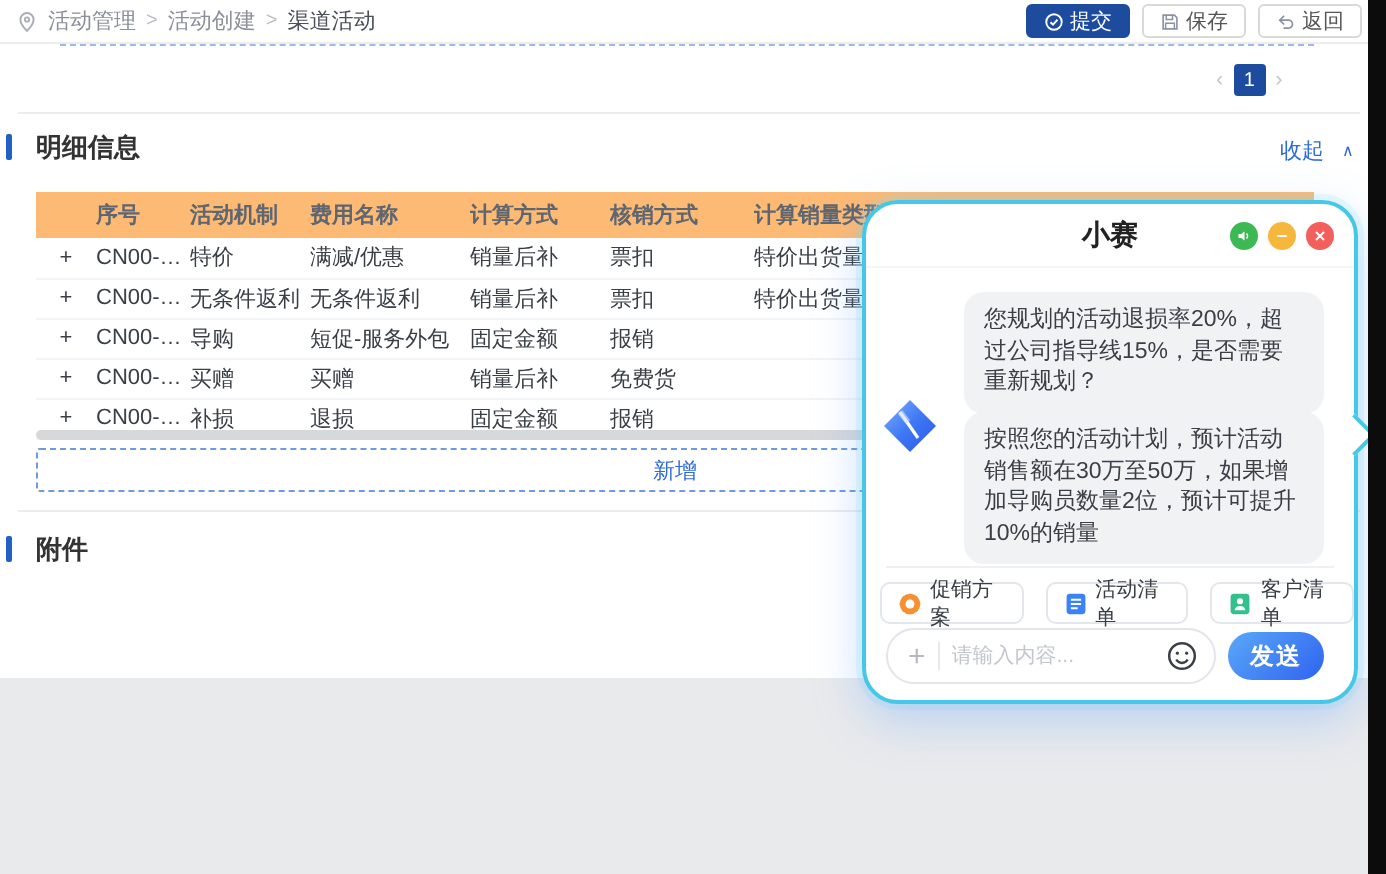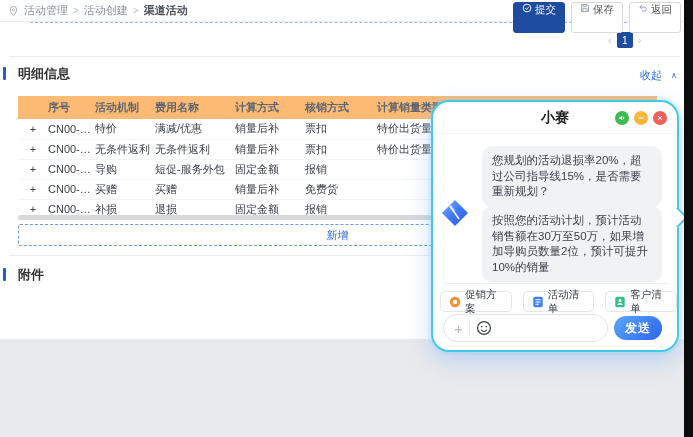--- a/index.html
+++ b/index.html
@@ -5,23 +5,23 @@
   * { margin:0; padding:0; box-sizing:border-box; }
   html,body { background:#000; }
   body { font-family:"Liberation Sans", sans-serif; }
   #screen { position:relative; width:693px; height:437px; background:#fff; overflow:hidden; }
 
   
   .topbar { position:absolute; top:0; left:0; width:684px; height:22px; background:#fff; border-bottom:1px solid #ededed; display:flex; align-items:center; z-index:3; }
   .crumbs { display:flex; align-items:center; gap:5px; padding-left:8px; font-size:11px; color:#8a8f99; }
   .crumbs .sep { color:#b9bec7; font-size:10px; }
   .crumb { cursor:default; }
-  .crumb.last { color:#4a4f58;font-weight:bold; }
+  .crumb.last { color:#4a4f58; }
   .topbar-actions { position:absolute; right:3px; top:2px; display:flex; gap:6px; }
-  .btn { height:31px; display:flex; gap:3px; padding:0 8px; font-size:10.5px; border-radius:3px; border:1px solid #d9d9d9; background:#fff; color:#555; }
+  .btn { height:17px; display:flex; align-items:center; gap:3px; padding:0 8px; font-size:10.5px; border-radius:3px; border:1px solid #d9d9d9; background:#fff; color:#555; }
   .btn.primary { background:#1d4c9f; border-color:#1d4c9f; color:#fff; }
 
   
   .dashed-top { position:absolute; top:22px; left:30px; width:627px; border-top:1px dashed #9db9e8; z-index:1; }
   .pager { position:absolute; top:32px; left:608px; display:flex; align-items:center; gap:5px; font-size:11px; color:#c0c4cc; }
   .pager .page-box { width:16px; height:16px; background:#1d4c9f; color:#fff; border-radius:2px; display:flex; align-items:center; justify-content:center; font-size:10px; }
   .divider { position:absolute; left:9px; width:671px; height:1px; background:#ececec; }
   .accent { position:absolute; left:3px; width:3px; height:13px; background:#2160c4; border-radius:1px; }
   .sec-title { position:absolute; left:18px; font-size:13px; font-weight:bold; color:#333; }
   .collapse-link { position:absolute; left:640px; top:68px; font-size:11px; color:#2e6bd6; display:flex; gap:9px; align-items:center; }
@@ -275,20 +275,21 @@
             </svg>
         </span>
         <span>客户清单</span>
       </span>
     </div>
 
     <div class="input-row">
       <div class="input-pill">
         <span class="plus">+</span>
         <span class="vline"></span>
+        <input class="chat-input" placeholder="请输入内容..." style="">
         <span style="display:flex;">
           <svg width="16" height="16" viewBox="0 0 18 18">
               <circle cx="9" cy="9" r="7.2" fill="none" stroke="#3c4046" stroke-width="1.4"></circle>
               <circle cx="6.4" cy="7.4" r="0.9" fill="#3c4046"></circle>
               <circle cx="11.6" cy="7.4" r="0.9" fill="#3c4046"></circle>
               <path d="M5.8 11a3.6 3.6 0 0 0 6.4 0" fill="none" stroke="#3c4046" stroke-width="1.3"></path>
             </svg>
         </span>
       </div>
       <button class="send-btn">发送</button>

